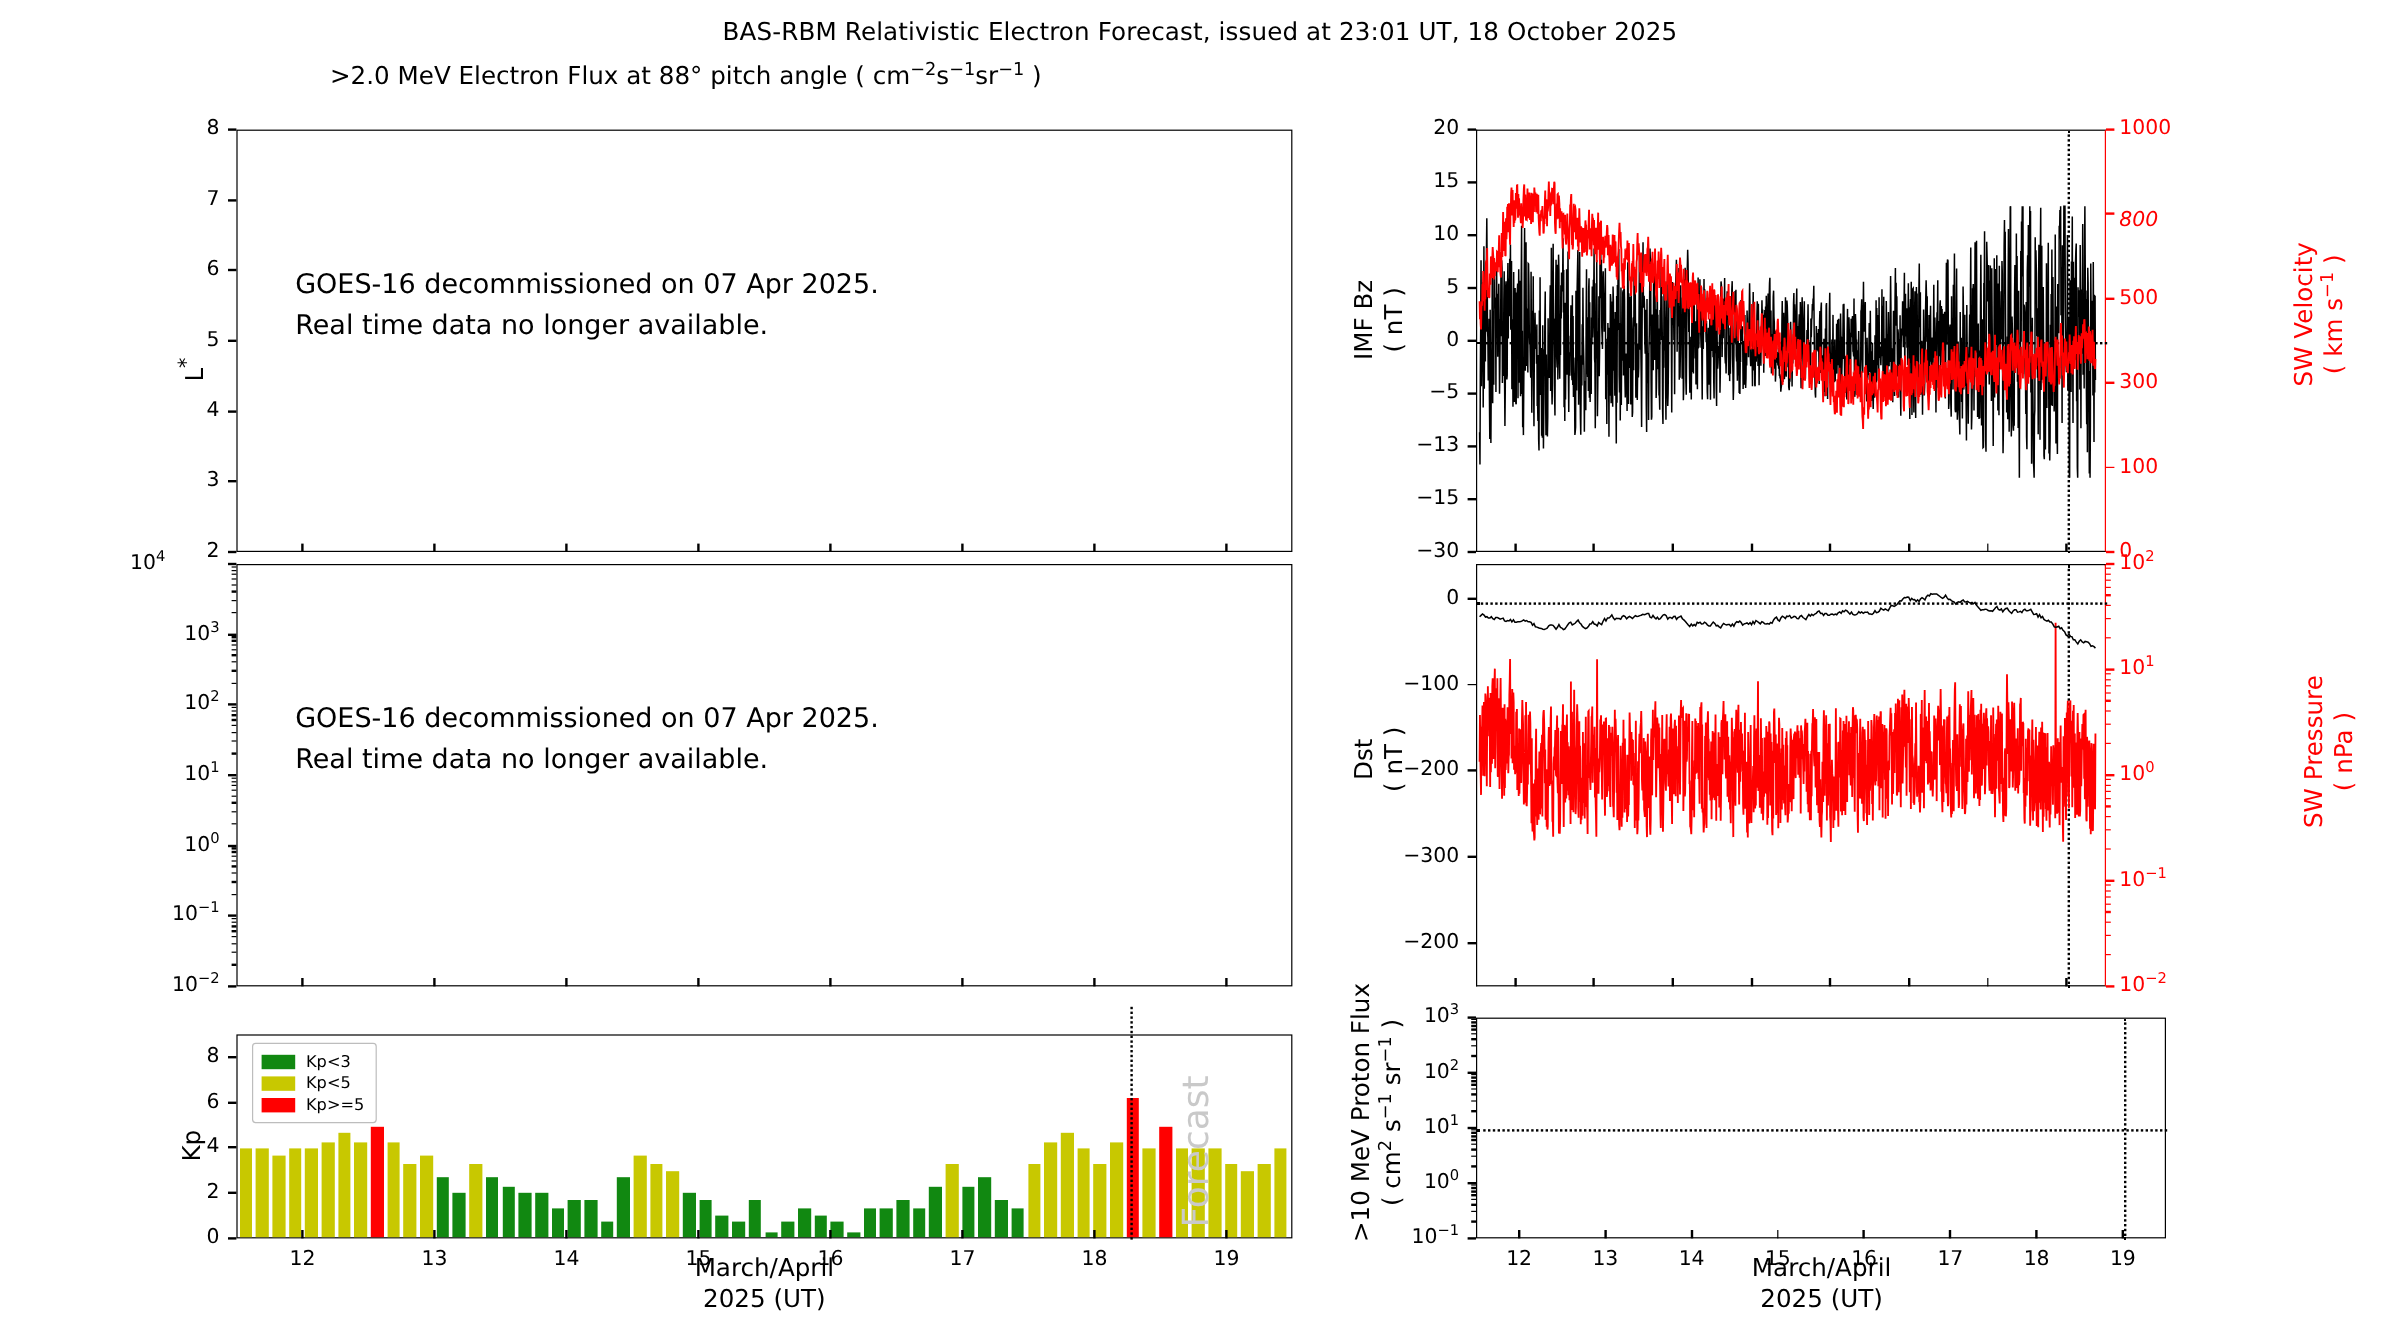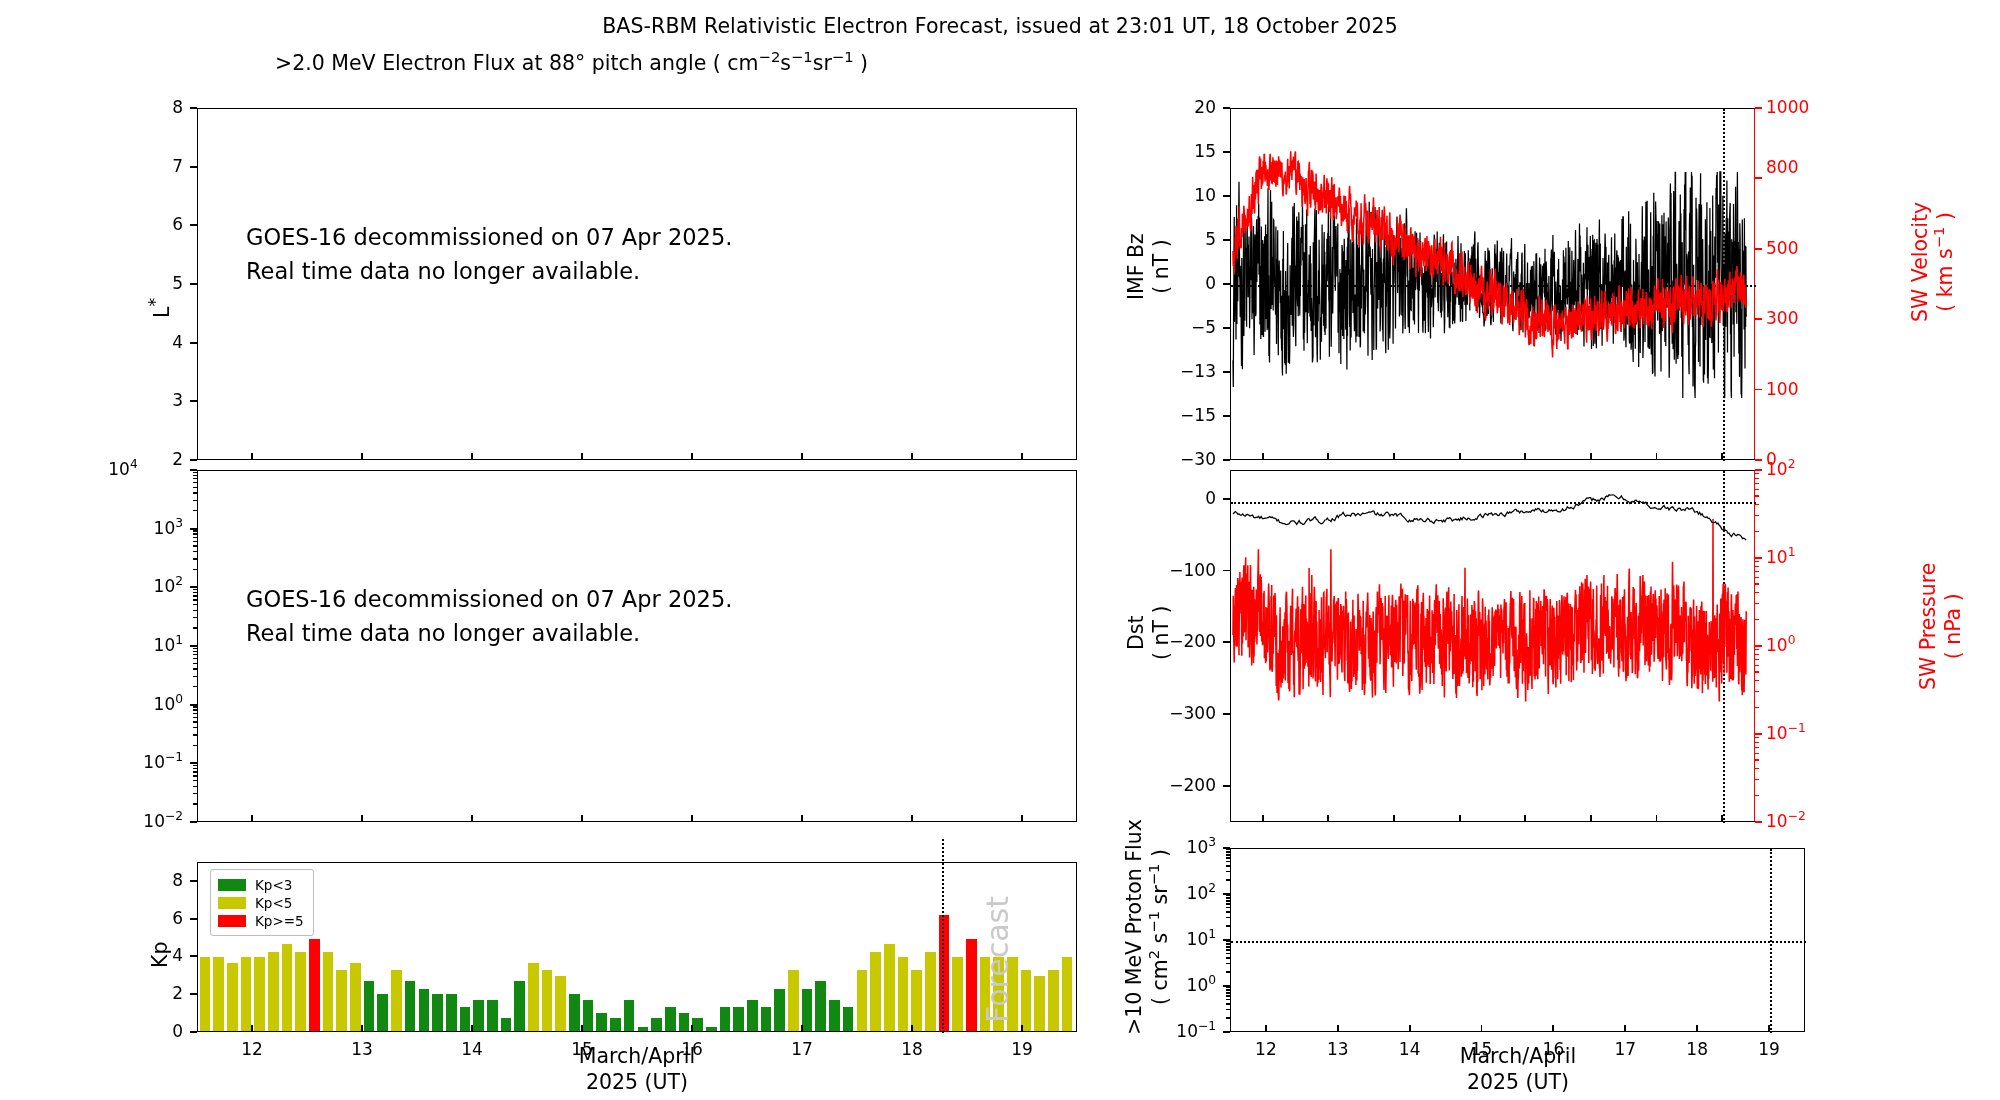--- a/index.html
+++ b/index.html
@@ -352,21 +352,21 @@
     <div class="tl" style="left:1096px;top:97px;width:120px;text-align:right;">20</div>
     <div class="tick r" style="left:1755px;top:459px;width:7px;height:1.9px;background:#ff0000;"></div>
     <div class="tl r" style="left:1766px;top:449px;">0</div>
     <div class="tick r" style="left:1755px;top:388.6px;width:7px;height:1.9px;background:#ff0000;"></div>
     <div class="tl r" style="left:1766px;top:378.6px;">100</div>
     <div class="tick r" style="left:1755px;top:318.2px;width:7px;height:1.9px;background:#ff0000;"></div>
     <div class="tl r" style="left:1766px;top:308.2px;">300</div>
     <div class="tick r" style="left:1755px;top:247.8px;width:7px;height:1.9px;background:#ff0000;"></div>
     <div class="tl r" style="left:1766px;top:237.8px;">500</div>
     <div class="tick r" style="left:1755px;top:177.39999999999998px;width:7px;height:1.9px;background:#ff0000;"></div>
-    <div class="tl r" style="left:1766px;top:157px;">800</div>
+    <div class="tl r" style="left:1766px;top:173px;font-style:italic;">800</div>
     <div class="tick r" style="left:1755px;top:107px;width:7px;height:1.9px;background:#ff0000;"></div>
     <div class="tl r" style="left:1766px;top:97px;">1000</div>
     <div class="tick" style="left:1261.8125px;top:453px;width:1.9px;height:7px;"></div>
     <div class="tick" style="left:1327.4375px;top:453px;width:1.9px;height:7px;"></div>
     <div class="tick" style="left:1393.0625px;top:453px;width:1.9px;height:7px;"></div>
     <div class="tick" style="left:1458.6875px;top:453px;width:1.9px;height:7px;"></div>
     <div class="tick" style="left:1524.3125px;top:453px;width:1.9px;height:7px;"></div>
     <div class="tick" style="left:1589.9375px;top:453px;width:1.9px;height:7px;"></div>
     <div class="tick" style="left:1655.5625px;top:453px;width:1.9px;height:7px;"></div>
     <div class="tick" style="left:1721.1875px;top:453px;width:1.9px;height:7px;"></div>

